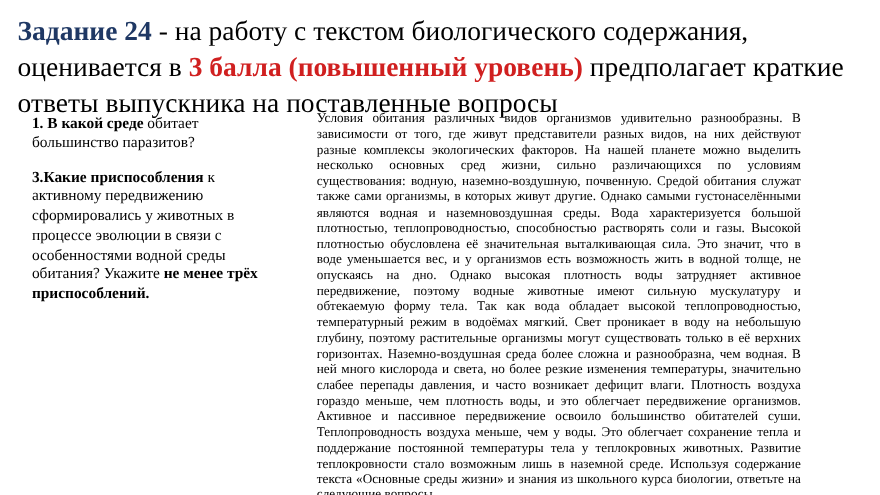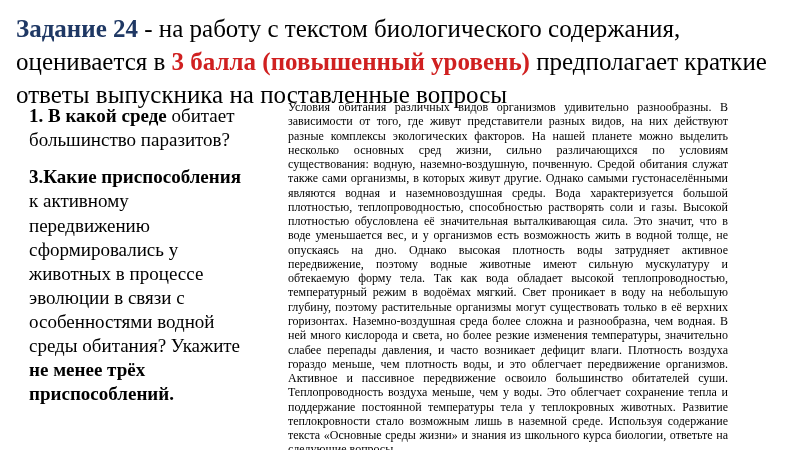--- a/index.html
+++ b/index.html
@@ -31,21 +31,21 @@
   }
   .header .score-text {
     color: #d02020;
     font-weight: bold;
   }
   .questions-panel {
     position: absolute;
     left: 29px;
     top: 104px;
     width: 219px;
-    font-size: 19px;
+    font-size: 14px;
     line-height: 1.27;
   }
   .question-item {
     margin-bottom: 13px;
   }
   .q-bold {
     font-weight: bold;
   }
   .article-panel {
     position: absolute;

